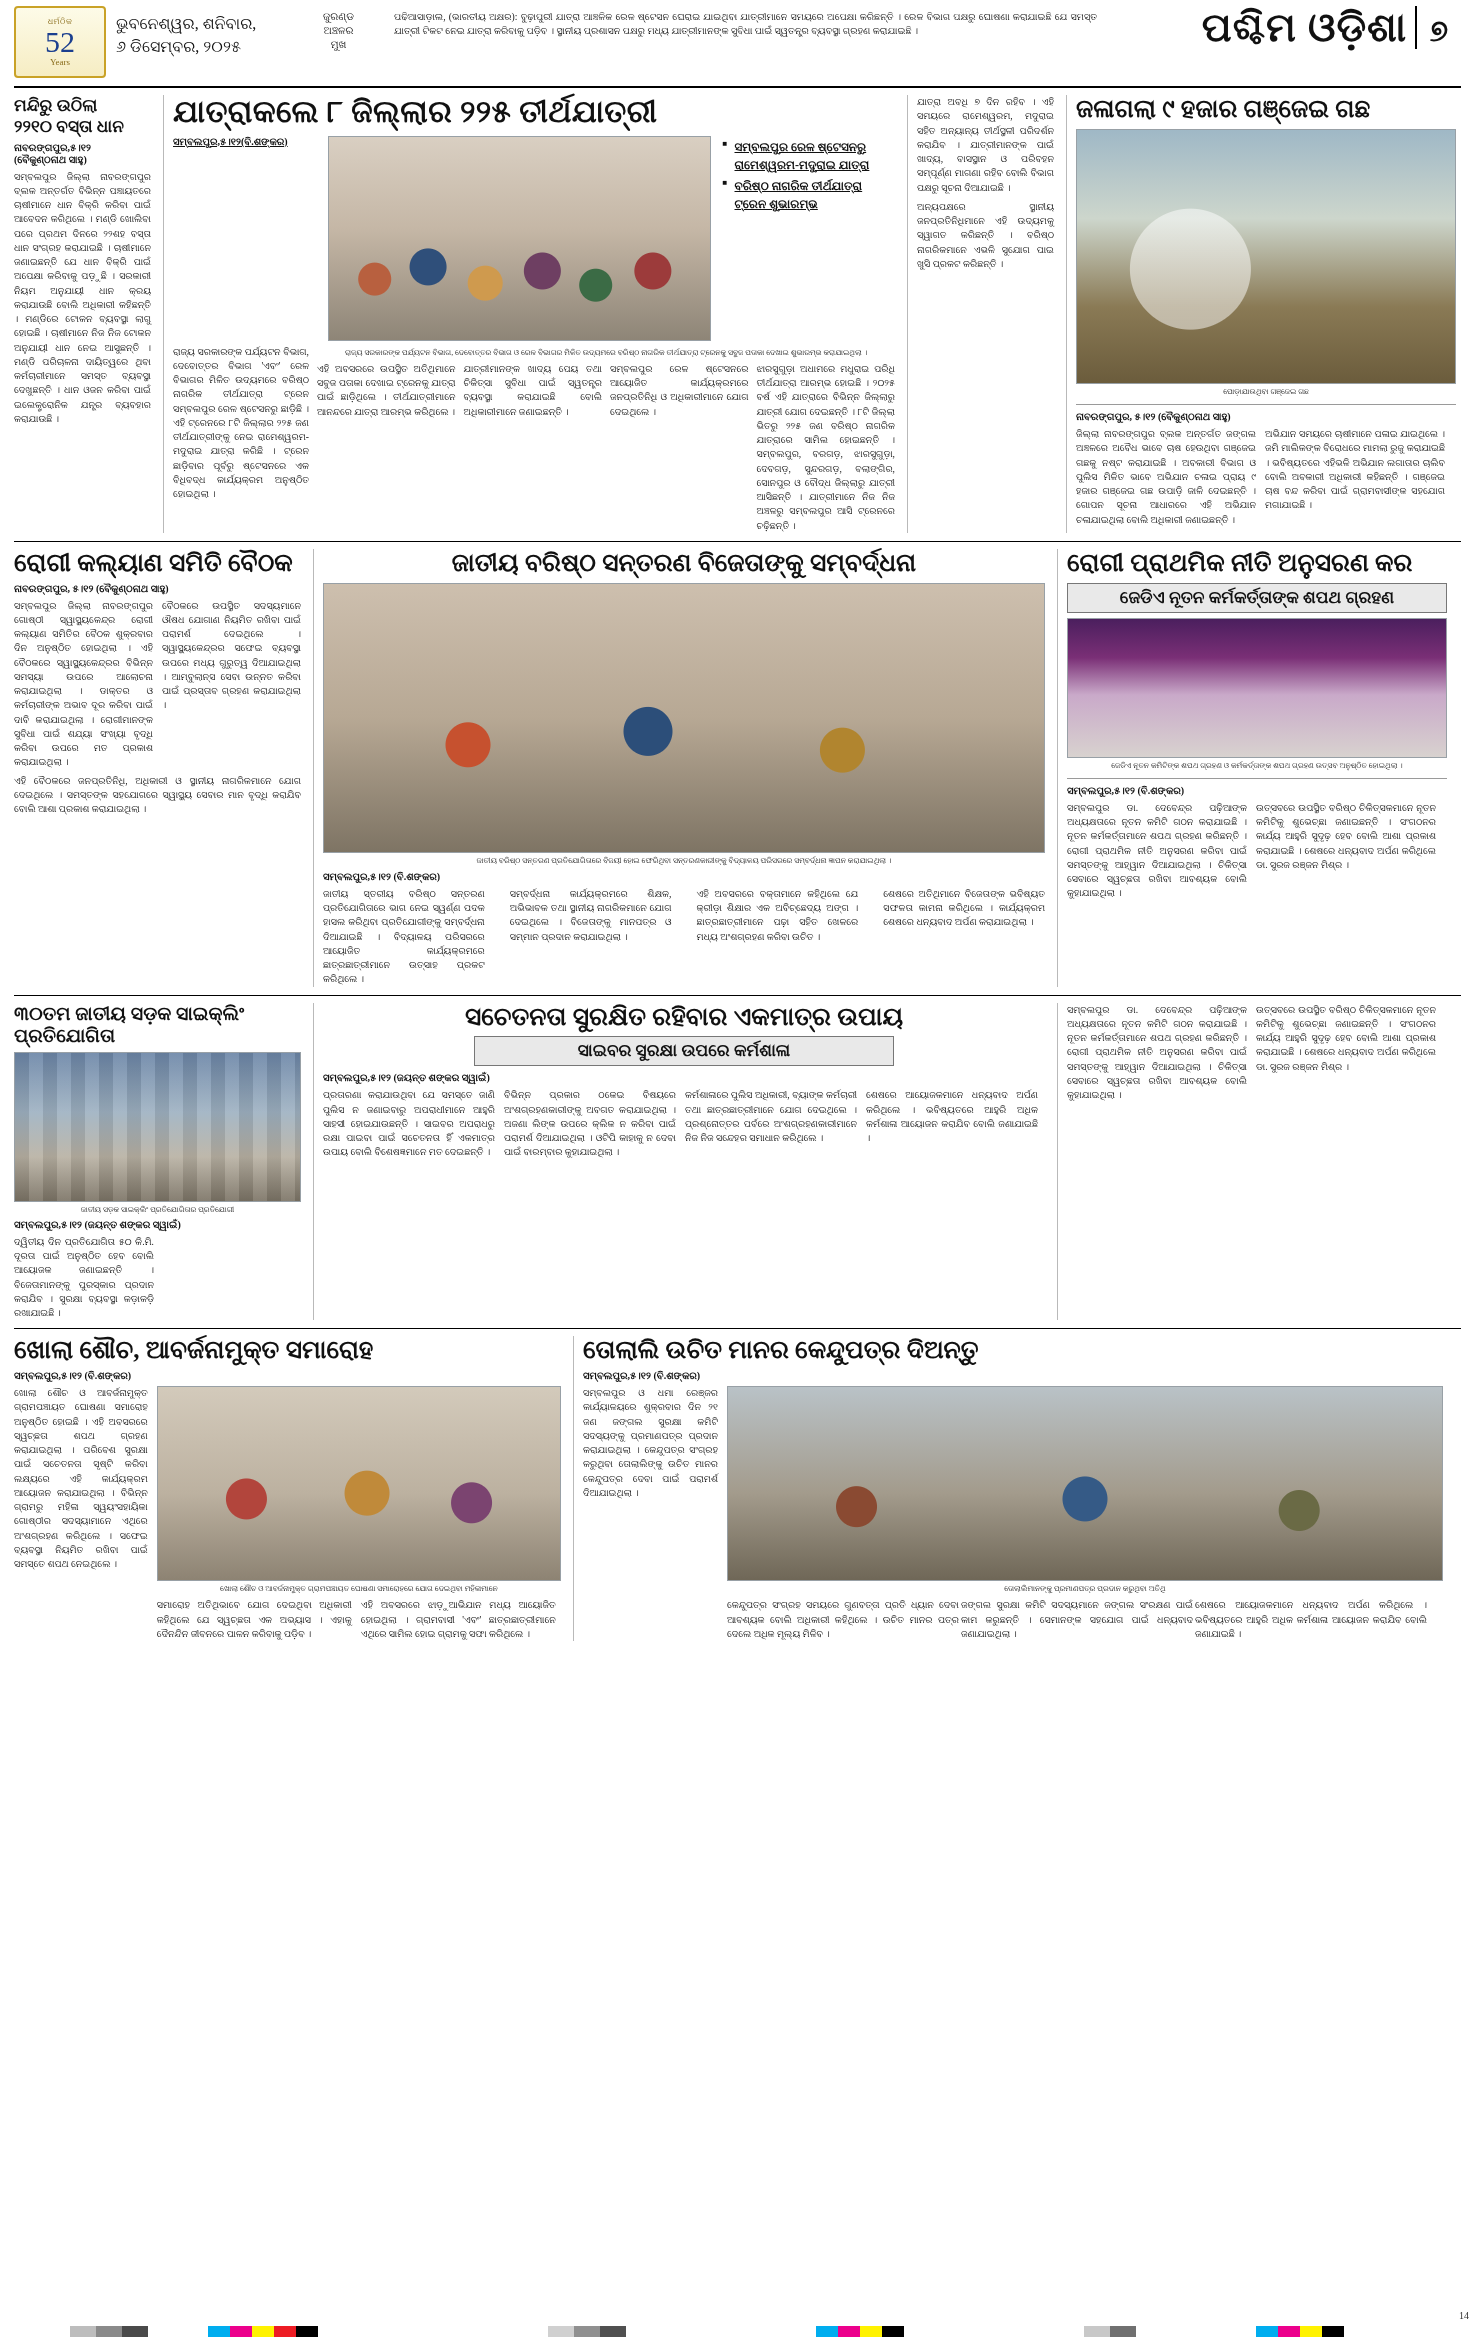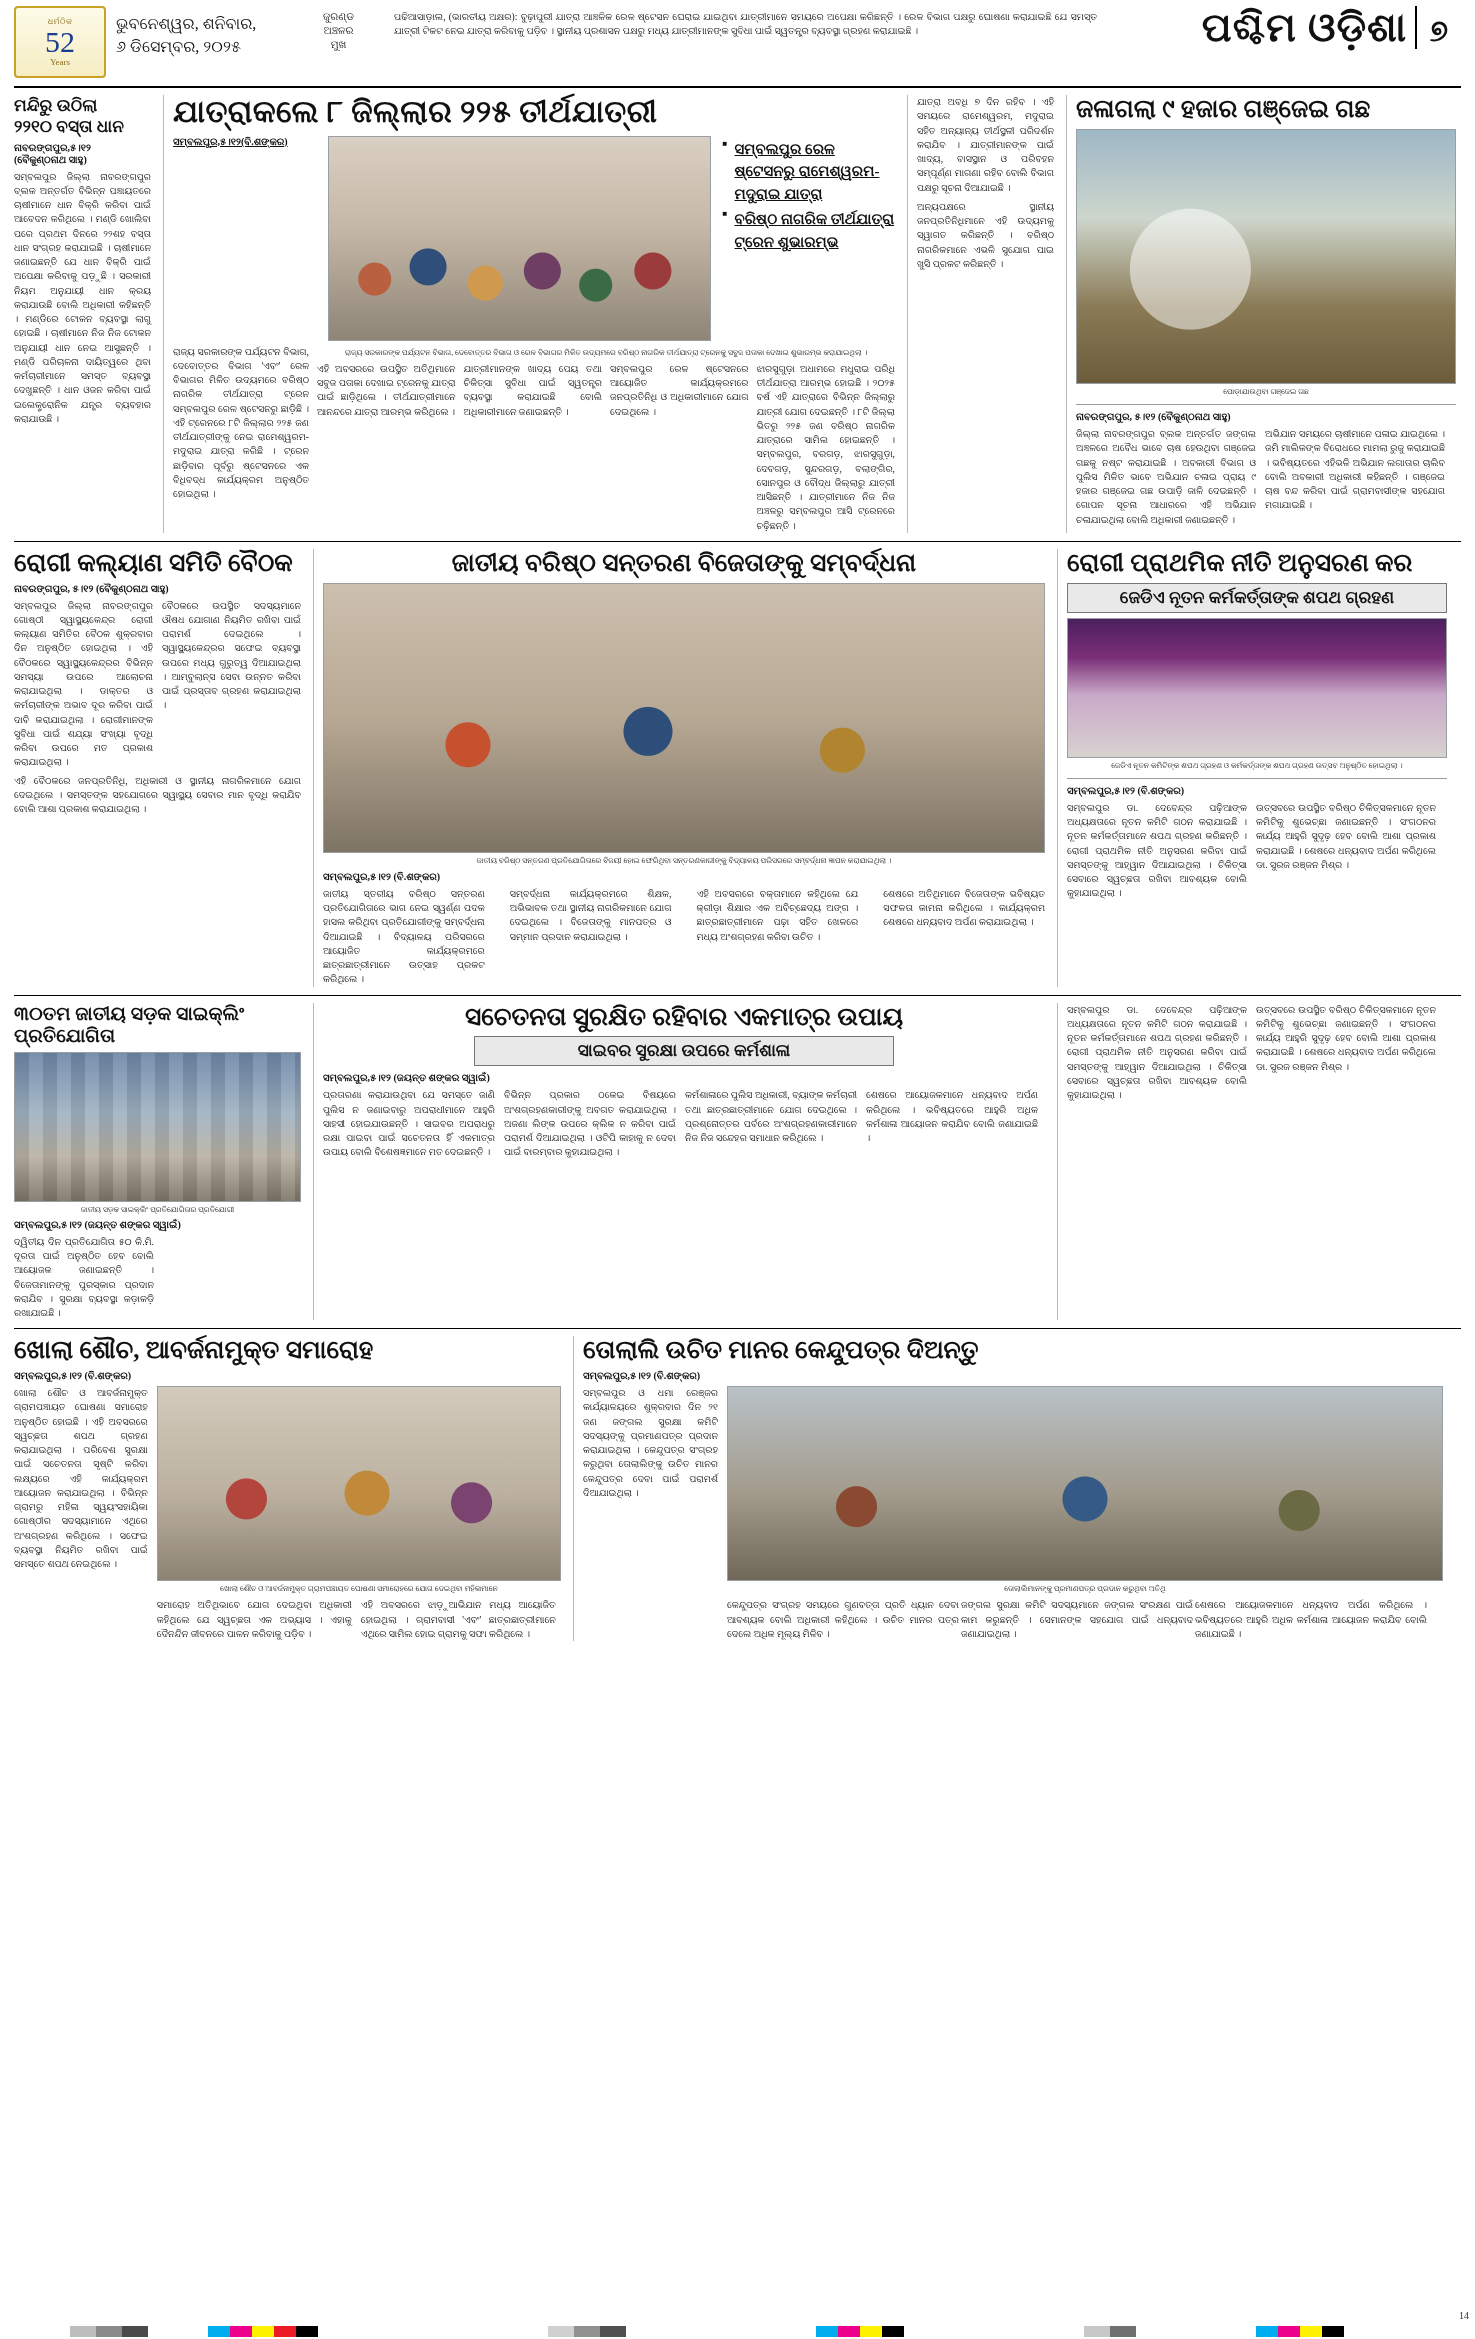--- a/index.html
+++ b/index.html
@@ -86,21 +86,21 @@
       radial-gradient(circle at 22% 58%, #b2453c 0 20px, transparent 21px),
       radial-gradient(circle at 52% 55%, #c08a3a 0 22px, transparent 23px),
       radial-gradient(circle at 78% 60%, #7b4470 0 20px, transparent 21px),
       linear-gradient(#d3cabb 0%, #bcb1a0 55%, #8d8373 100%);
   }
 
   .banner {
     background:#e9e9e9; border:1px solid #777; text-align:center;
     font-size:17px; font-weight:bold; padding:4px 0; margin:0 0 5px 0;
   }
-  .bullets { font-size:15px; font-weight:bold; line-height:1.5; margin:2px 0 6px 4px; }
+  .bullets { font-size:12px; font-weight:bold; line-height:1.5; margin:2px 0 6px 4px; }
   .bullets div { margin-bottom:3px; padding-left:12px; position:relative;}
   .bullets div:before{ content:"■"; position:absolute; left:0; top:0; font-size:8px;}
 
   
   .colorbar { position:absolute; left:0; bottom:0; width:1475px; height:16px; display:flex; align-items:center; }
   .cb-seg { height:11px; }
   .pagefoot-num { position:absolute; right:6px; bottom:18px; font-size:10px; color:#333;}
 </style>
 </head>
 <body>

